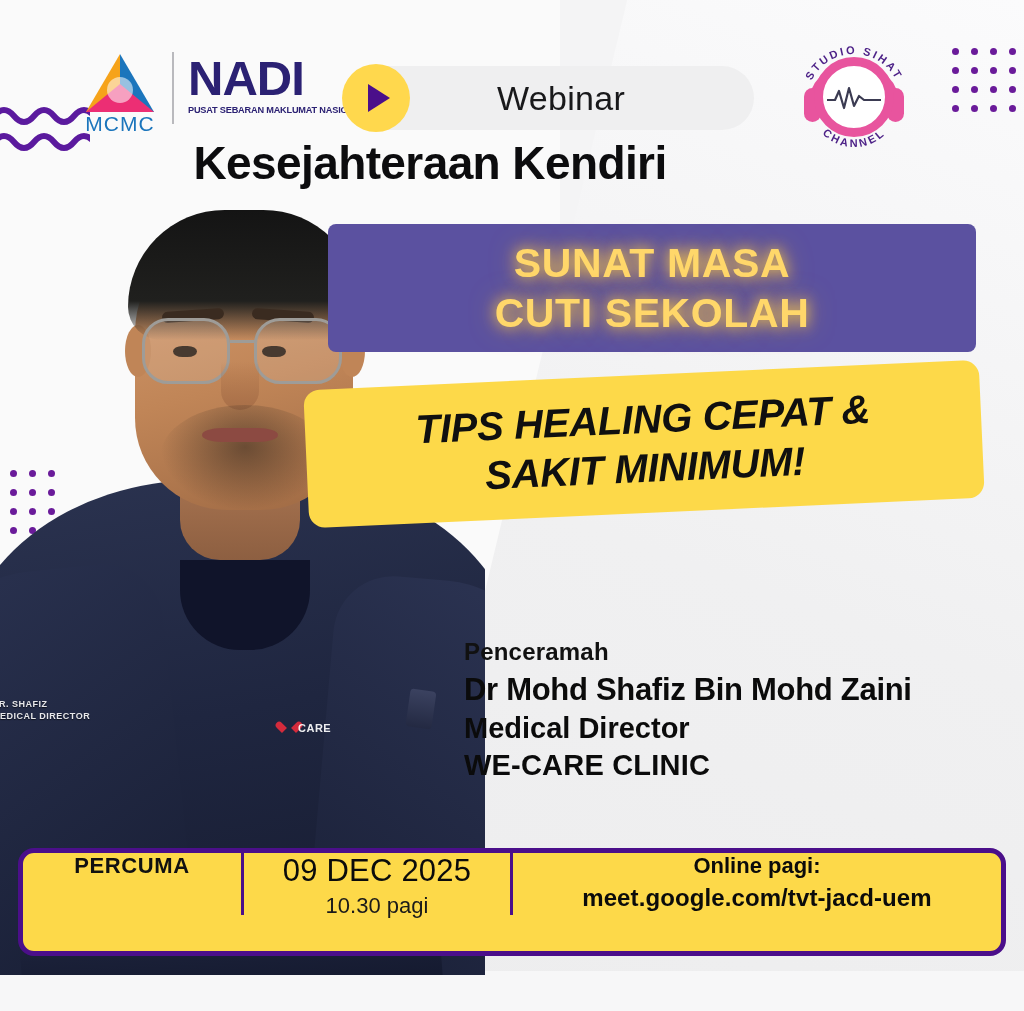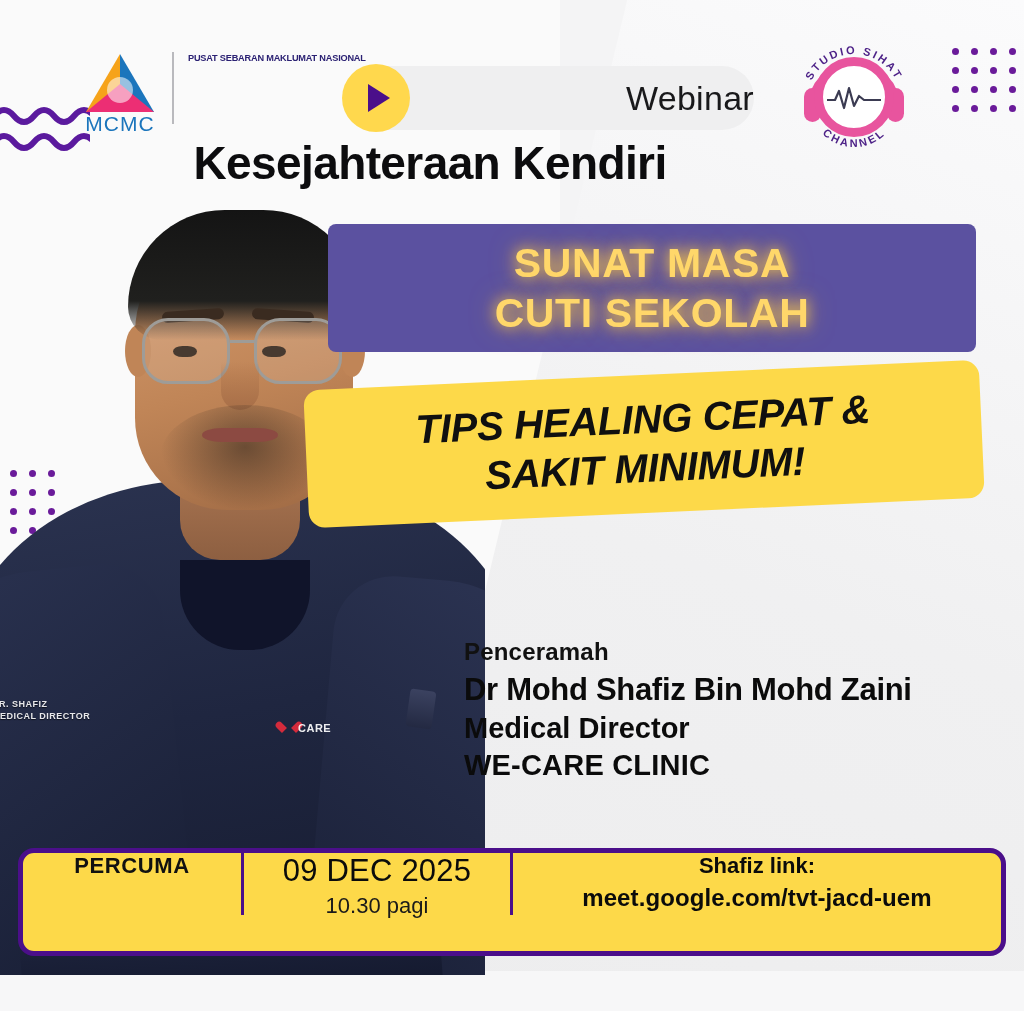--- a/index.html
+++ b/index.html
@@ -207,21 +207,21 @@
     background:#ffd84d;
     display:flex; align-items:center; justify-content:center;
   }
   .play-tri {
     width:0; height:0; margin-left:5px;
     border-left:22px solid #4b0f8a;
     border-top:14px solid transparent;
     border-bottom:14px solid transparent;
   }
   .webinar-label {
-    width:100%; text-align:right; padding-left:24px;
+    width:100%; text-align:center; padding-left:24px;
     font-size:34px; color:#19191b; letter-spacing:.3px;
   }
 
   
   .main-title {
     position:absolute; left:0; top:136px; width:812px;
     text-align:center; padding-left:48px;
     font-size:46px; font-weight:bold; color:#0c0c0e; letter-spacing:-.6px;
   }
 
@@ -368,20 +368,21 @@
       <path d="M48 0 L82 58 L48 58 Z" fill="#1b75bc"></path>
       <path d="M14 58 L82 58 L48 30 Z" fill="#ec2e74"></path>
       <circle cx="48" cy="36" r="13" fill="#ffffff" opacity="0.55"></circle>
     </svg>
     <div class="mcmc-text">MCMC</div>
   </div>
 
   <div class="divider-v-logo"></div>
 
   <div class="nadi">
+    <div class="nadi-main">NADI</div>
     <div class="nadi-sub">PUSAT SEBARAN MAKLUMAT NASIONAL</div>
   </div>
 
   <div class="studio">
     <div class="studio-band"></div>
     <div class="cup cupL"></div>
     <div class="cup cupR"></div>
     <div class="studio-core"></div>
     <svg class="pulse" width="54" height="26" viewBox="0 0 54 26">
       <polyline points="0,14 8,14 12,5 17,22 22,2 27,20 32,10 37,14 54,14" fill="none" stroke="#3b3b52" stroke-width="2.2" stroke-linejoin="round"></polyline>
@@ -426,18 +427,18 @@
     <div class="bb-cell bb-free">
       <span>PERCUMA</span>
     </div>
     <div class="bb-sep"></div>
     <div class="bb-cell bb-date">
       <div class="d1">09 DEC 2025</div>
       <div class="d2">10.30 pagi</div>
     </div>
     <div class="bb-sep"></div>
     <div class="bb-cell bb-link">
-      <div class="l1">Shafiz link:</div>
+      <div class="l1">Online pagi:</div>
       <div class="l2">meet.google.com/tvt-jacd-uem</div>
     </div>
   </div>
 
 </div>
 
 </body></html>

